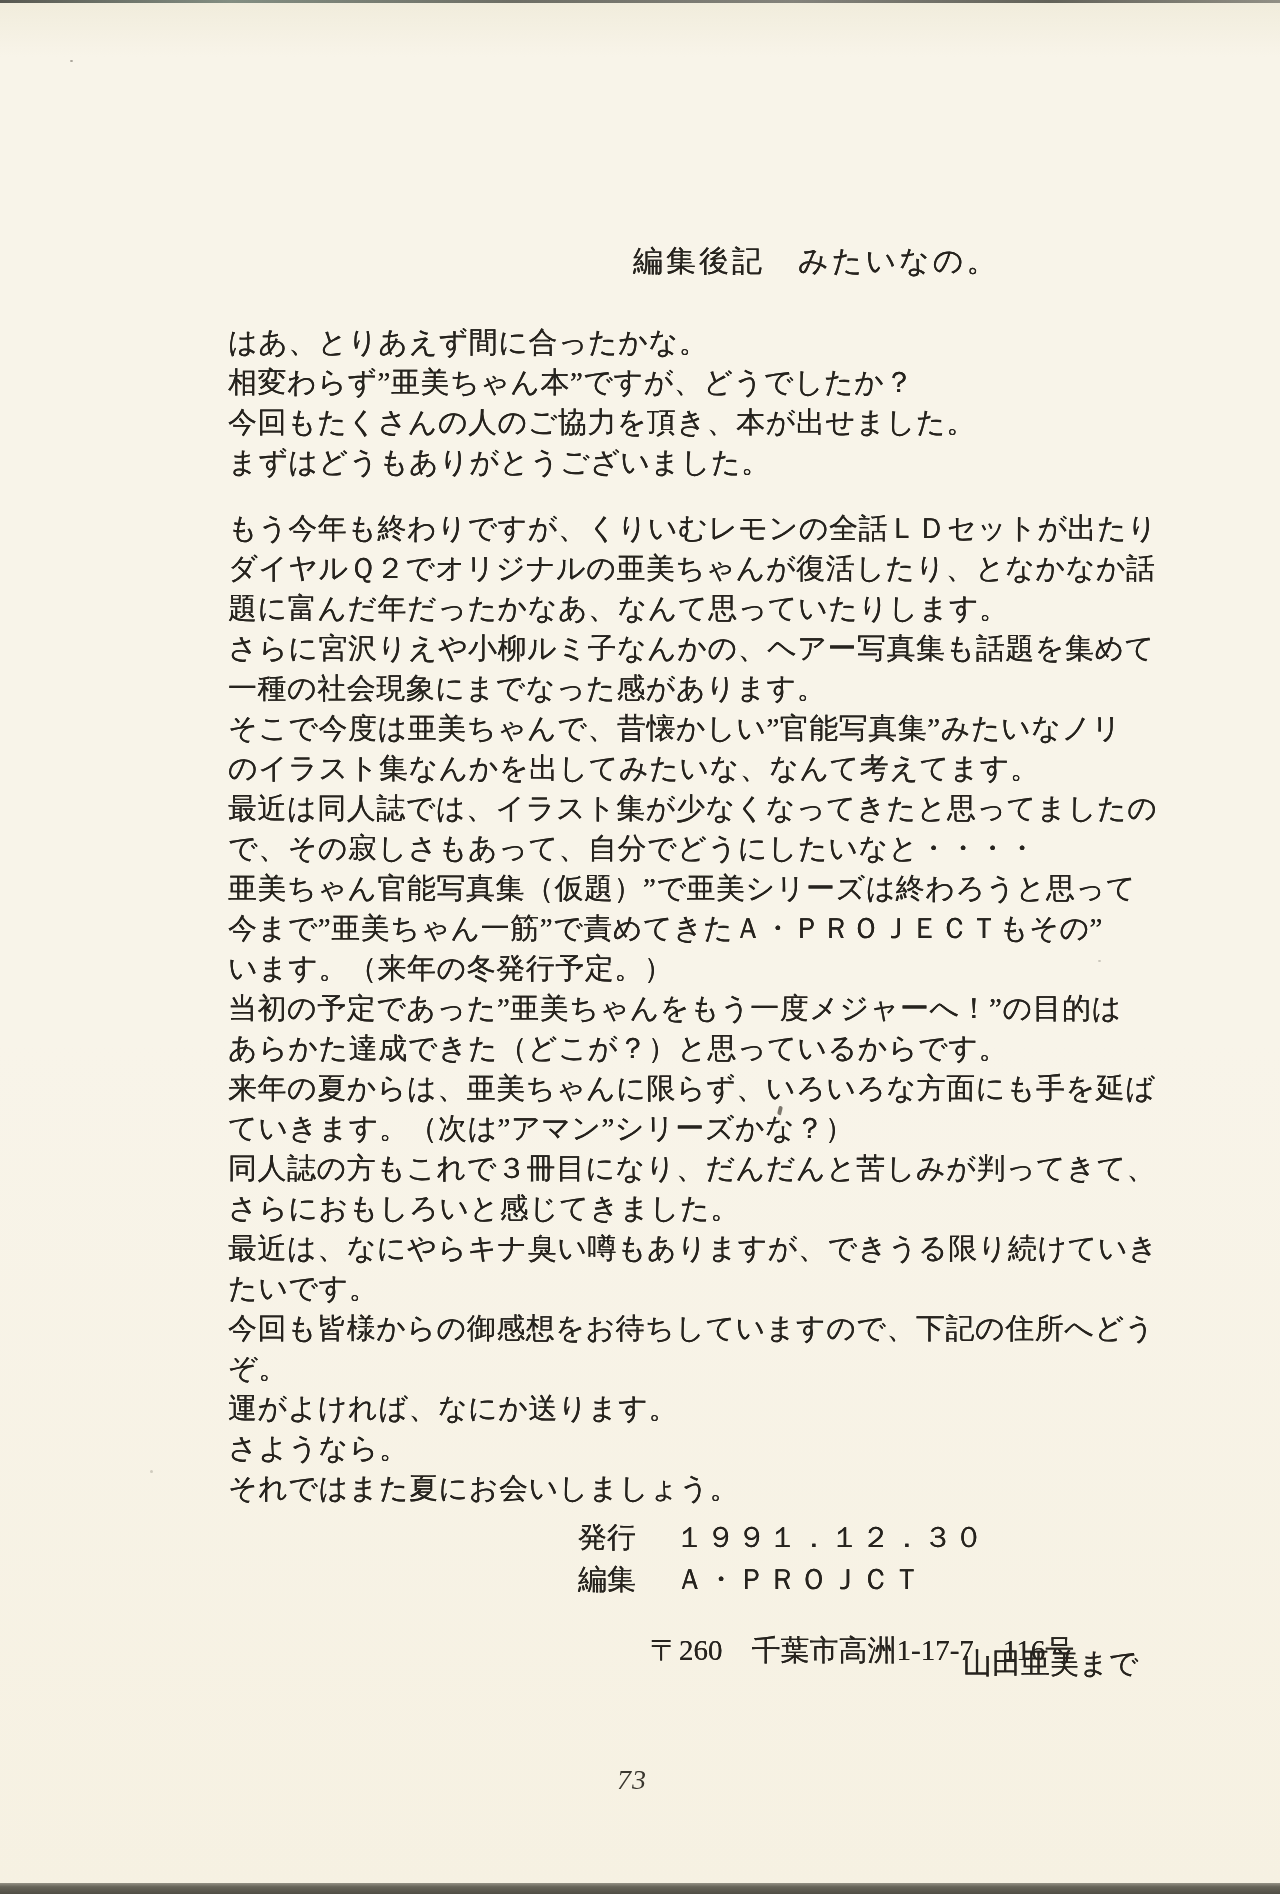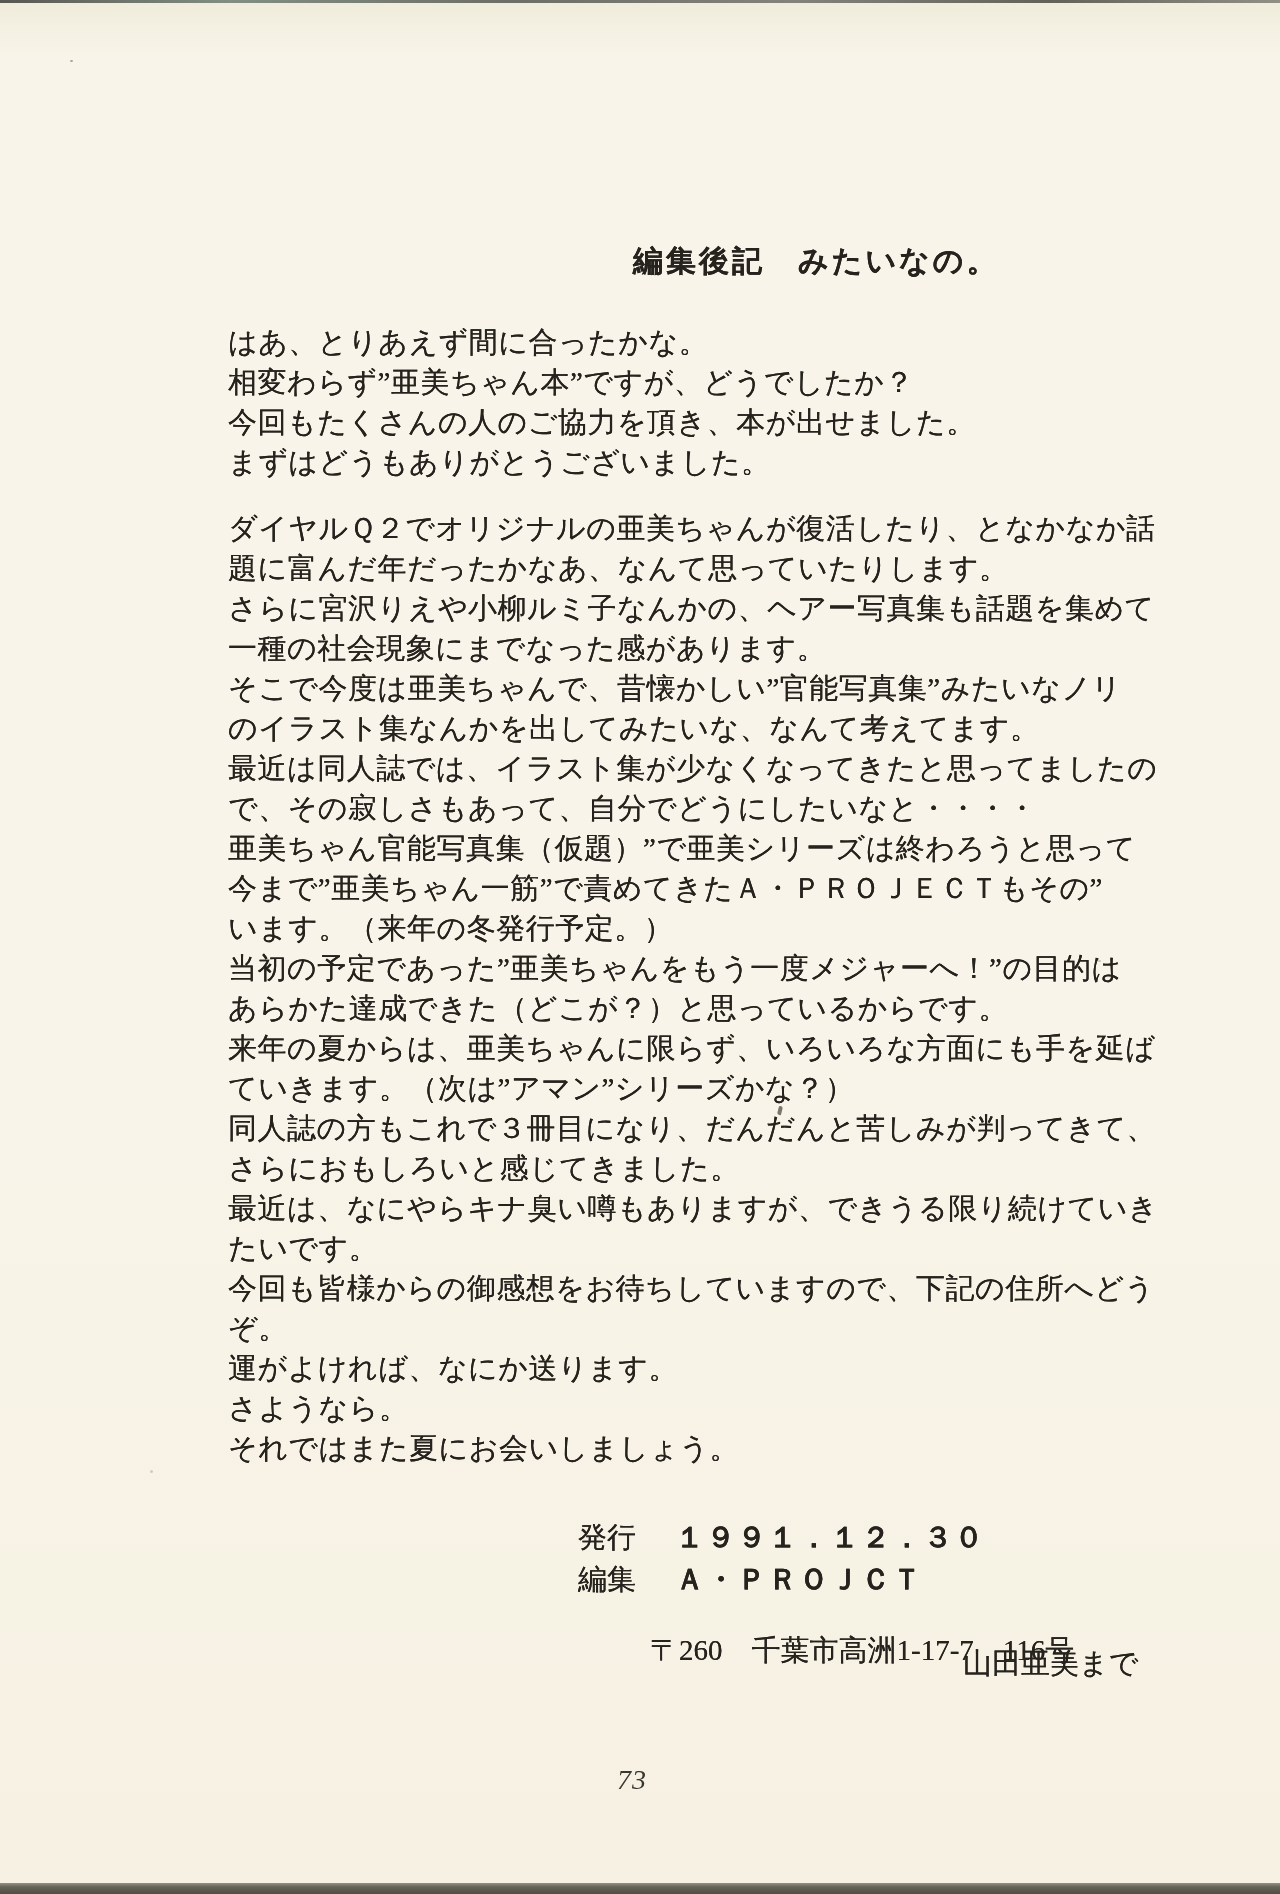--- a/index.html
+++ b/index.html
@@ -48,21 +48,21 @@
   .speck-1 { left: 70px;  top: 60px;   width: 3px; height: 2px; }
   .speck-2 { left: 778px; top: 1106px; width: 4px; height: 9px; border-radius: 2px 3px 1px 3px; transform: rotate(14deg); opacity: 0.8; }
   .speck-3 { left: 150px; top: 1470px; width: 3px; height: 3px; opacity: 0.25; }
   .speck-4 { left: 1098px; top: 960px; width: 3px; height: 2px; opacity: 0.3; }
 
   .doc-title {
     position: absolute;
     left: 633px;
     top: 241px;
     font-size: 30px;
-    font-weight: bold;
+    font-weight: normal;
     letter-spacing: 3px;
     white-space: nowrap;
     text-shadow: 0 0 0.6px var(--ink, #26231e);
   }
   .body-text {
     position: absolute;
     left: 228px;
     top: 322px;
     width: 900px;
     font-size: 29px;
@@ -82,21 +82,21 @@
     font-size: 29px;
     line-height: 42px;
     text-shadow: 0 0 0.5px var(--ink, #26231e);
   }
   .colophon-row { position: absolute; white-space: nowrap; }
   .colophon-row.publish { left: 578px; top: 0; }
   .colophon-row.editor  { left: 578px; top: 42px; text-align: right; }
   .colophon-row.address { left: 650px; top: 84px; margin-top: 29px; }
   .colophon-row.recipient { left: 963px; top: 126px; }
   .colophon-label { display: inline-block; margin-right: 32px; }
-  .colophon-value { display: inline-block; letter-spacing: 2px; font-weight: bold; }
+  .colophon-value { display: inline-block; letter-spacing: 2px; }
 
   .page-number {
     position: absolute;
     left: 617px;
     top: 1764px;
     font-size: 28px;
     font-style: italic;
     letter-spacing: 1px;
     color: #3a372f;
     text-align: right;
@@ -118,20 +118,21 @@
 
   <div class="body-text">
     <div class="paragraph">
         <div class="text-line">はあ、とりあえず間に合ったかな。</div>
         <div class="text-line">相変わらず”亜美ちゃん本”ですが、どうでしたか？</div>
         <div class="text-line">今回もたくさんの人のご協力を頂き、本が出せました。</div>
         <div class="text-line">まずはどうもありがとうございました。</div>
       </div>
     <div class="paragraph-gap"></div>
     <div class="paragraph">
+        <div class="text-line">もう今年も終わりですが、くりいむレモンの全話ＬＤセットが出たり</div>
         <div class="text-line">ダイヤルＱ２でオリジナルの亜美ちゃんが復活したり、となかなか話</div>
         <div class="text-line">題に富んだ年だったかなあ、なんて思っていたりします。</div>
         <div class="text-line">さらに宮沢りえや小柳ルミ子なんかの、ヘアー写真集も話題を集めて</div>
         <div class="text-line">一種の社会現象にまでなった感があります。</div>
         <div class="text-line">そこで今度は亜美ちゃんで、昔懐かしい”官能写真集”みたいなノリ</div>
         <div class="text-line">のイラスト集なんかを出してみたいな、なんて考えてます。</div>
         <div class="text-line">最近は同人誌では、イラスト集が少なくなってきたと思ってましたの</div>
         <div class="text-line">で、その寂しさもあって、自分でどうにしたいなと・・・・</div>
         <div class="text-line">亜美ちゃん官能写真集（仮題）”で亜美シリーズは終わろうと思って</div>
         <div class="text-line">今まで”亜美ちゃん一筋”で責めてきたＡ・ＰＲＯＪＥＣＴもその”</div>

